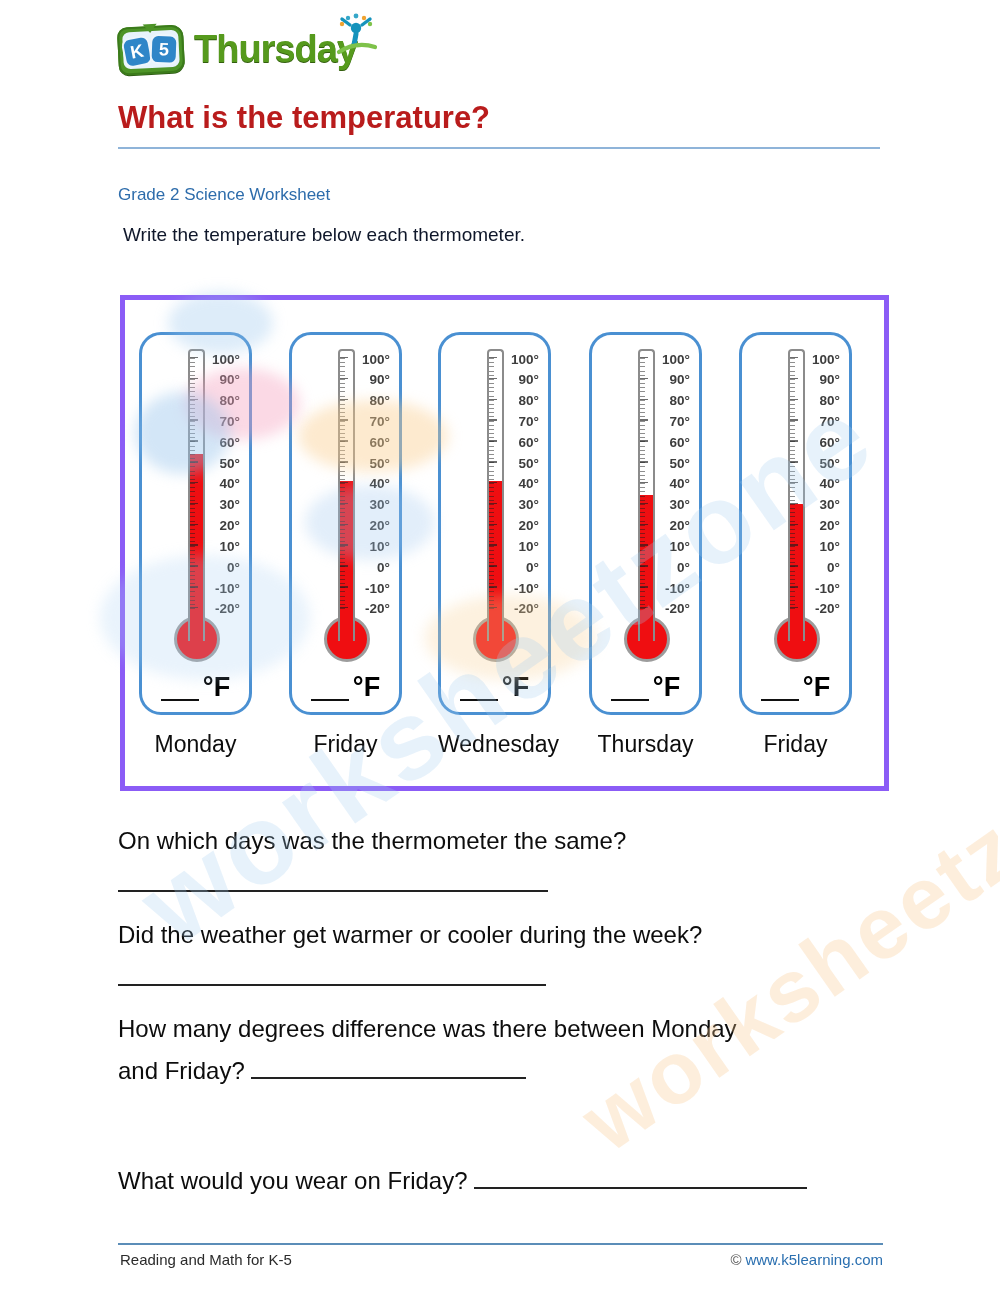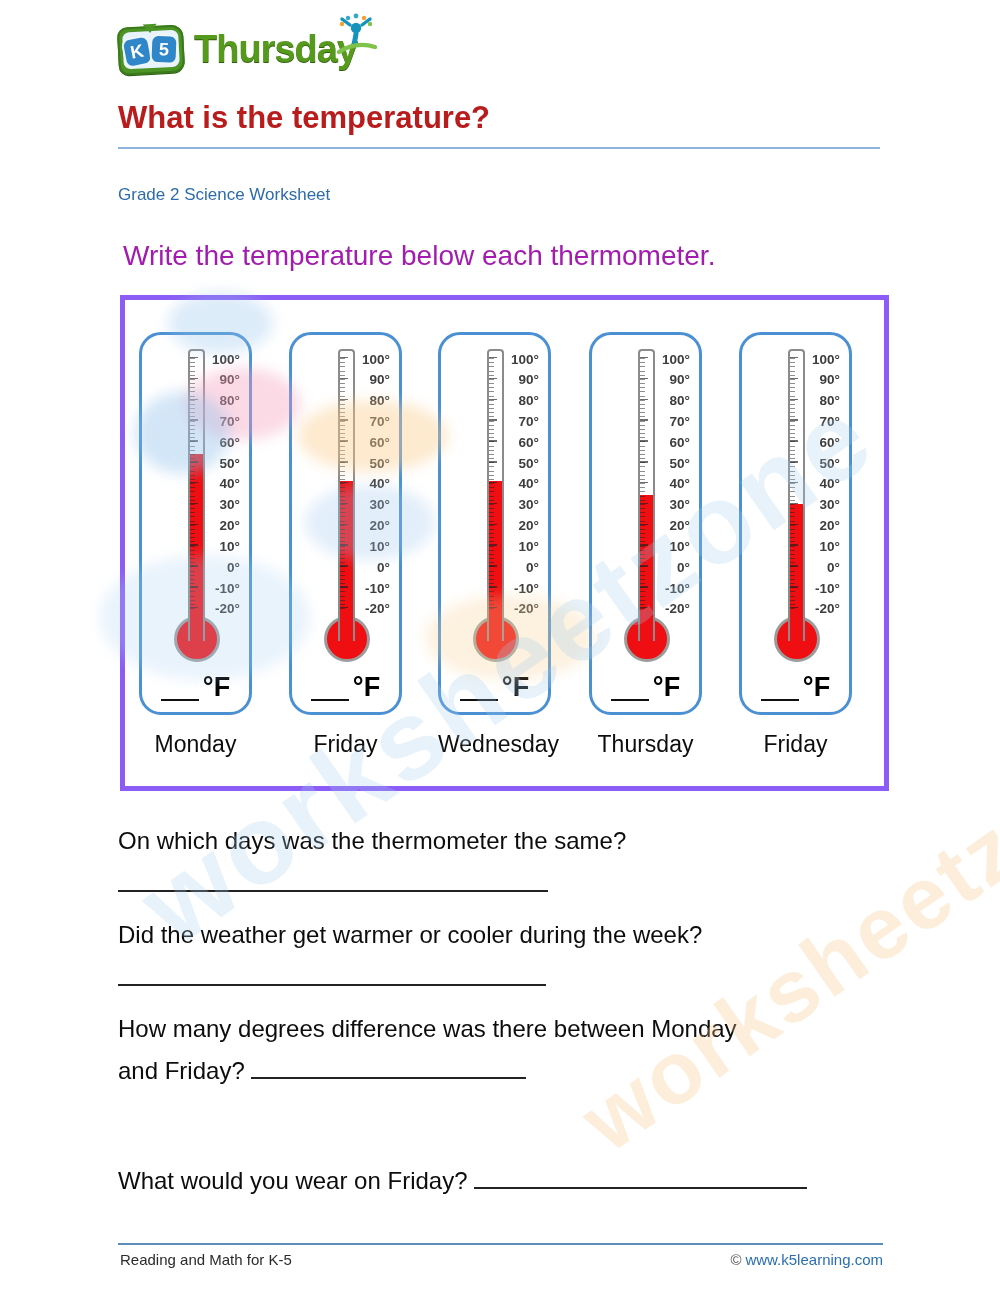--- a/index.html
+++ b/index.html
@@ -27,21 +27,21 @@
   .logo-word{position:absolute;left:76px;top:18px;font-size:38px;font-weight:800;
         letter-spacing:-1px;color:#569a1d;text-shadow:0 1px 0 #335f0e;}
   .logo-person{position:absolute;left:212px;top:-2px;}
 
   
   .title{position:absolute;left:118px;top:100px;font-size:31px;font-weight:bold;color:#b91c1c;}
   .title-rule{position:absolute;left:118px;top:147px;width:762px;height:0;
         border-top:2px solid #8fb4d9;}
   .subtitle{position:absolute;left:118px;top:159px;font-size:17px;color:#2d6cab;margin-top:26px;}
 
-  .instruction{position:absolute;left:123px;top:224px;font-size:28px;color:#a21caf;margin-top:16px;}
+  .instruction{position:absolute;left:123px;top:224px;font-size:19px;color:#0f172a;}
 
   
   .panel{position:absolute;left:120px;top:295px;width:759px;height:486px;
         border:5px solid #8b5cf6;background:transparent;}
   .thermo-col{position:absolute;width:113px;top:32px;}
   .thermo-card{position:relative;width:113px;height:383px;background:#fff;
         border:3px solid #4a90d2;border-radius:22px;box-sizing:border-box;}
   .tube{position:absolute;left:46px;top:14px;width:17px;height:292px;background:#fff;
         border:2px solid #8b8b8b;border-bottom:none;border-radius:4px 4px 0 0;
         box-sizing:border-box;z-index:2;overflow:hidden;}

